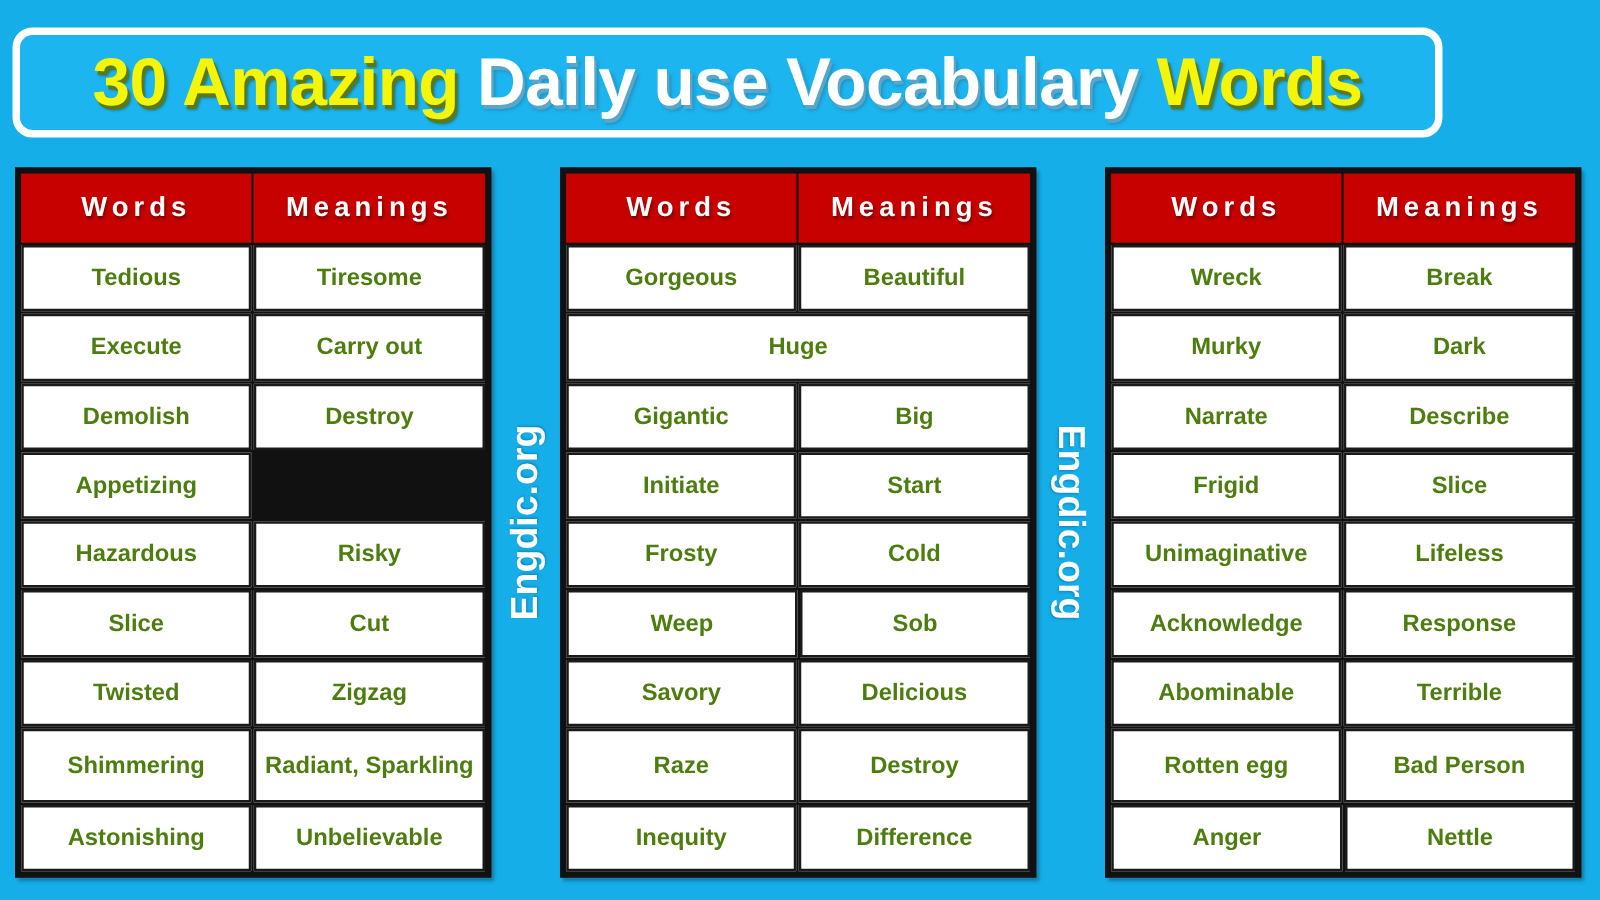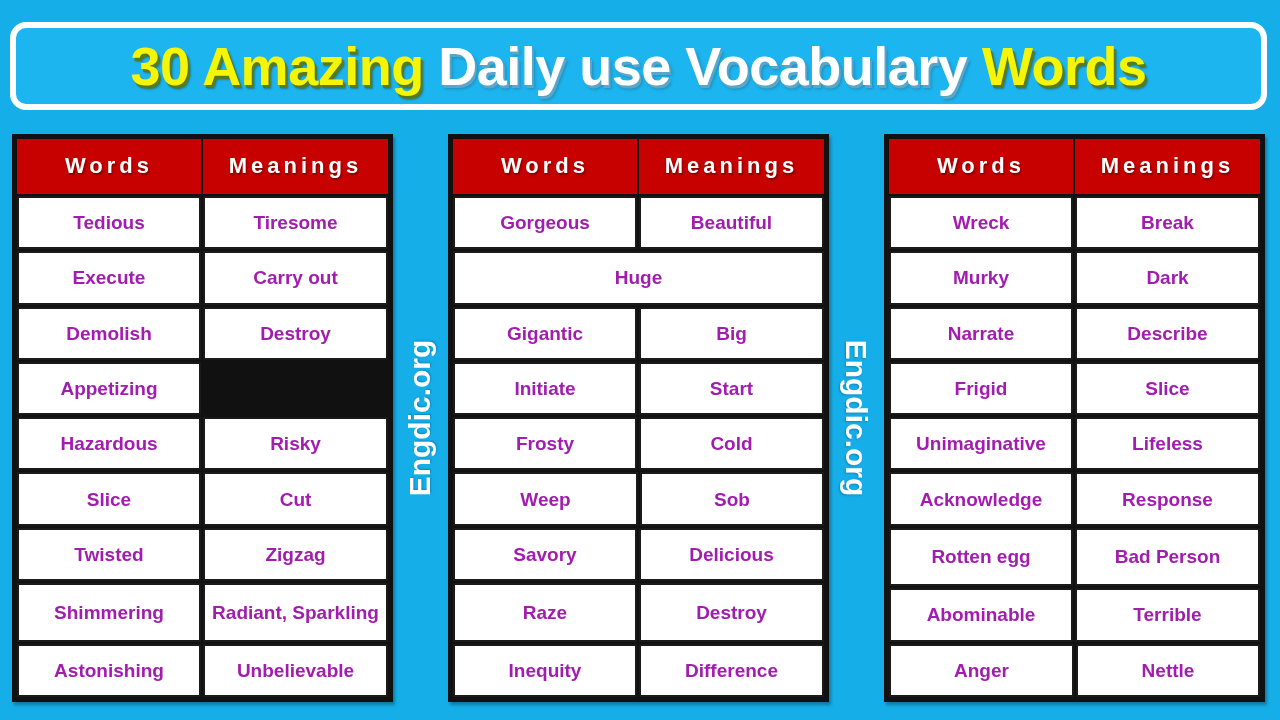--- a/index.html
+++ b/index.html
@@ -14,21 +14,21 @@
     background: #16AEE8;
     font-family: "Liberation Sans", sans-serif;
     position: relative;
   }
 
   
   #banner-wrap {
     position: absolute;
     left: 10px;
     top: 22px;
-    width: 1257px;
+    width: 1144px;
     height: 88px;
     box-sizing: border-box;
     border: 6px solid #ffffff;
     border-radius: 16px;
     background: #1CB5EF;
     display: flex;
     align-items: center;
     justify-content: center;
     overflow: hidden;
   }
@@ -87,21 +87,21 @@
     box-sizing: border-box;
     background: #ffffff;
     border: 2px solid #1a1a1a;
     margin: 1px;
     display: flex;
     align-items: center;
     justify-content: center;
     text-align: center;
     font-size: 19px;
     font-weight: bold;
-    color: #a21caf;
+    color: #4d7c0f;
     padding: 2px 4px;
     line-height: 1.12;
     overflow: hidden;
   }
   .vcell.c-word    { flex: 0 0 184px; }
   .vcell.c-meaning { flex: 1 1 auto; }
 
   .vrow.head .vcell {
     background: #C70000;
     border-color: #C70000;
@@ -252,27 +252,27 @@
         <div class="vcell c-meaning">Slice</div>
       </div>
       <div class="vrow">
         <div class="vcell c-word">Unimaginative</div>
         <div class="vcell c-meaning">Lifeless</div>
       </div>
       <div class="vrow">
         <div class="vcell c-word">Acknowledge</div>
         <div class="vcell c-meaning">Response</div>
       </div>
+      <div class="vrow">
+        <div class="vcell c-word">Abominable</div>
+        <div class="vcell c-meaning">Terrible</div>
+      </div>
       <div class="vrow tall">
         <div class="vcell c-word">Rotten egg</div>
         <div class="vcell c-meaning">Bad Person</div>
       </div>
       <div class="vrow">
-        <div class="vcell c-word">Abominable</div>
-        <div class="vcell c-meaning">Terrible</div>
-      </div>
-      <div class="vrow">
         <div class="vcell c-meaning">Anger</div>
         <div class="vcell c-word">Nettle</div>
       </div>
     </div>
     <div class="tail-gap"></div>
   </div>
 
 </body></html>

